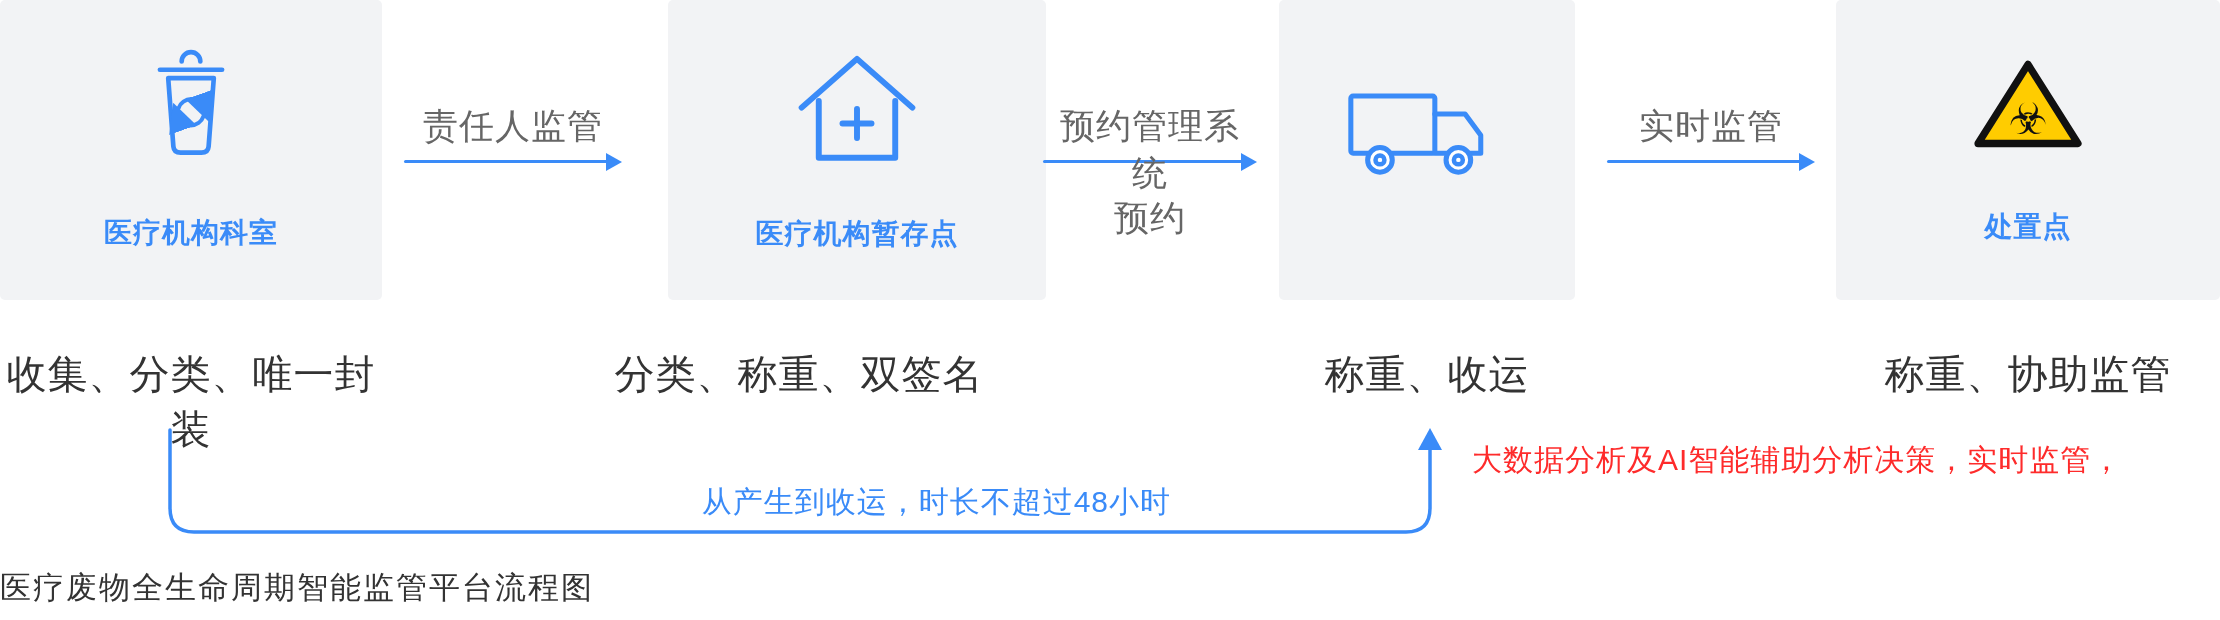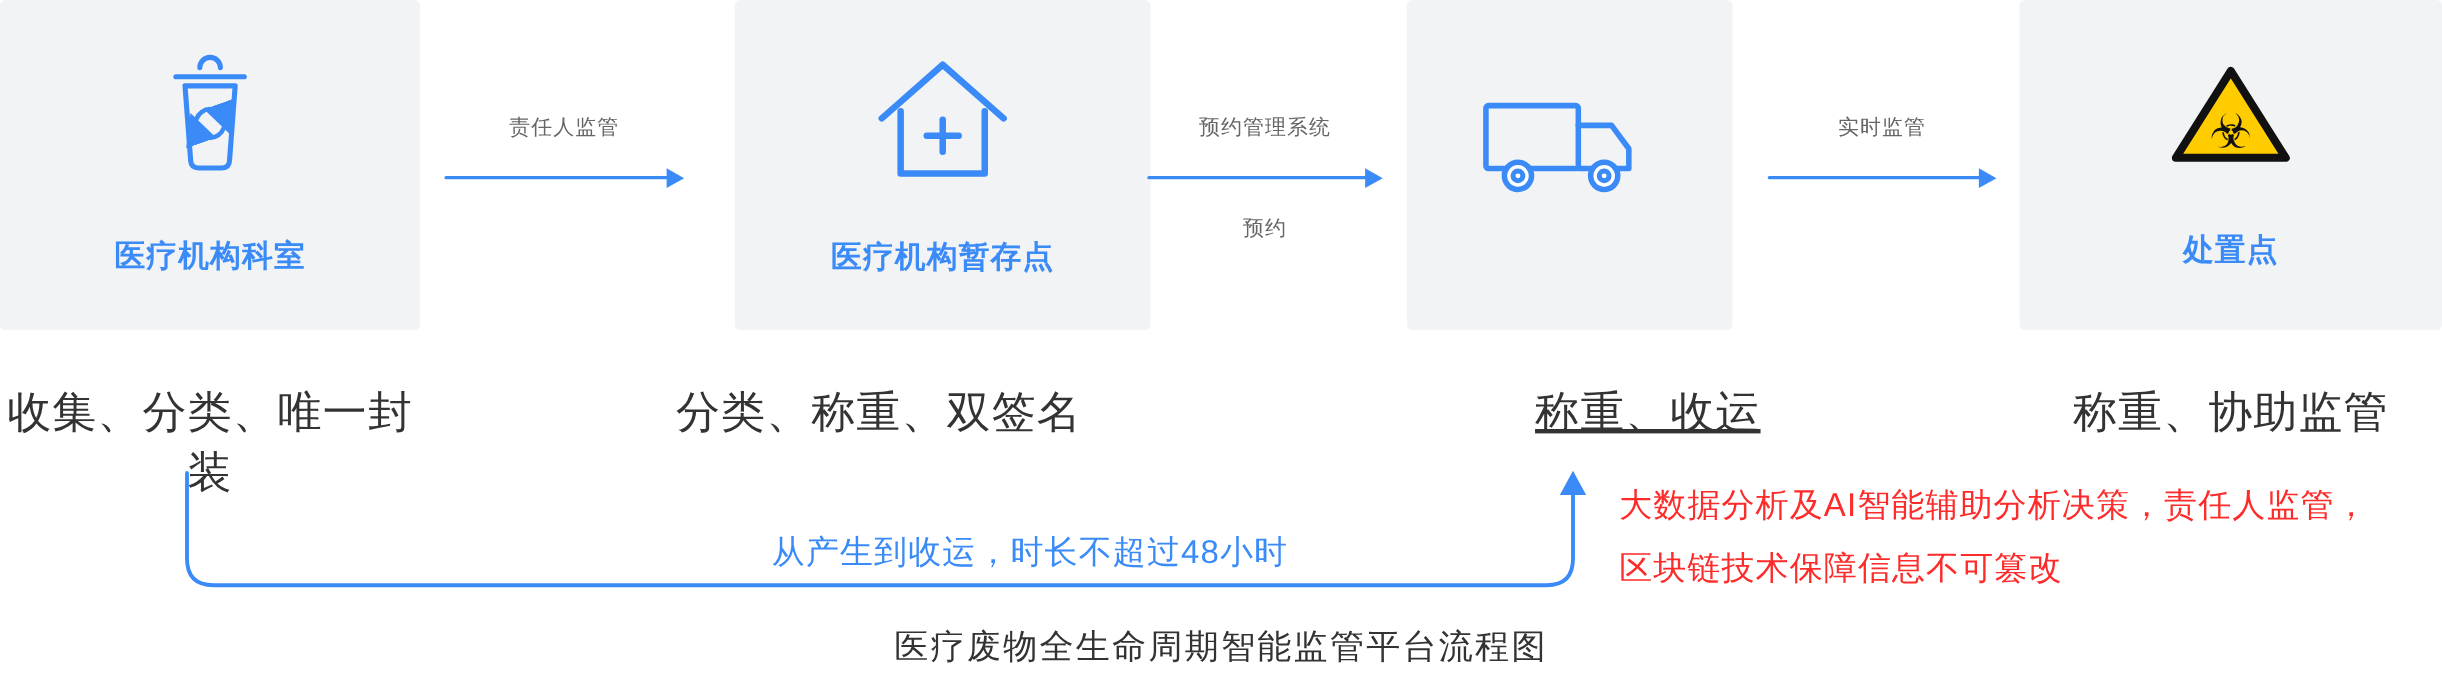--- a/index.html
+++ b/index.html
@@ -22,51 +22,51 @@
   .st { fill:none; stroke:var(--accent,#3a8bf8); stroke-width:4.5; stroke-linecap:round; stroke-linejoin:round; }
   .thin { stroke-width:4; }
   .wheel { fill:#ffffff; }
   .tri { fill:var(--bio-yellow,#ffcc00); stroke:var(--bio-black,#111111); stroke-width:7; stroke-linejoin:round; }
   .bio { fill:var(--bio-black,#111111); font-family:"DejaVu Sans",sans-serif; font-size:42px; }
 
   
   .caption { position:absolute; top:347px; text-align:center; font-size:40px; color:var(--text-dark,#333); letter-spacing:1px; }
   .caption-1 { left:0;      width:382px; }
   .caption-2 { left:610px;  width:378px; }
-  .caption-3 { left:1350px; width:296px;text-decoration:underline; }
+  .caption-3 { left:1279px; width:296px; }
   .caption-4 { left:1836px; width:384px; }
 
   
   .arrow { position:absolute; height:20px; }
   .arrow-1 { left:404px;  top:152px; width:218px; }
   .arrow-2 { left:1043px; top:152px; width:214px; }
   .arrow-3 { left:1607px; top:152px; width:208px; }
   .arrow-line { position:absolute; left:0; right:12px; top:8px; height:3px; background:var(--accent,#3a8bf8); border-radius:2px; }
   .arrow-head { position:absolute; right:0; top:1px; width:0; height:0;
                 border-left:16px solid var(--accent,#3a8bf8); border-top:9px solid transparent; border-bottom:9px solid transparent; }
 
-  .arrow-label { position:absolute; text-align:center; font-size:19px; color:var(--text-gray,#666); letter-spacing:1px; }
+  .arrow-label { position:absolute; text-align:center; font-size:35px; color:var(--text-gray,#666); letter-spacing:1px; }
   .al-1-top    { left:404px;  top:103px; width:218px; }
   .al-1-bottom { left:404px;  top:195px; width:218px; }
   .al-2-top    { left:1043px; top:103px; width:214px; }
   .al-2-bottom { left:1043px; top:195px; width:214px; }
   .al-3-top    { left:1607px; top:103px; width:208px;text-align:center; }
 
   
   .bracket { position:absolute; left:150px; top:420px; }
   .bracket path { fill:none; stroke:var(--accent,#3a8bf8); stroke-width:3.5; stroke-linecap:round; }
   .timeline-note { position:absolute; left:471px; top:482px; width:700px; text-align:right;
                    color:var(--accent,#3a8bf8); font-size:30px; letter-spacing:1px; }
 
   
   .annotation { position:absolute; left:1472px; top:431px; color:var(--red,#fe2b2b);
                 font-size:30px; line-height:57px; letter-spacing:1px; }
 
   
-  .title { position:absolute; left:0; top:567px; width:2220px; text-align:center;
+  .title { position:absolute; left:0; top:567px; width:2220px; text-align:left;
            font-size:31px; color:var(--text-dark,#333); letter-spacing:2px; }
 </style>
 </head>
 <body>
 
 <div class="canvas">
 
   <svg width="0" height="0" style="position:absolute">
     <defs>
       <marker id="ah" markerWidth="7" markerHeight="7" refX="3.5" refY="3.5" orient="auto">
@@ -147,19 +147,18 @@
   </div>
   <div class="arrow-label al-3-top">实时监管</div>
 
   <svg class="bracket" width="1320" height="135" viewBox="0 0 1320 135">
     <path d="M 20 10 L 20 88 Q 20 112 44 112 L 1256 112 Q 1280 112 1280 88 L 1280 26"></path>
     <polygon points="1268,30 1280,8 1292,30" style="fill:var(--accent,#3a8bf8)"></polygon>
   </svg>
   <div class="timeline-note">从产生到收运，时长不超过48小时</div>
 
   <div class="annotation">
-    <div>大数据分析及AI智能辅助分析决策，责任人监管，</div>
-    <div>区块链技术保障信息不可篡改</div>
+    <div>大数据分析及AI智能辅助分析决策，实时监管，</div>
   </div>
 
   <div class="title">医疗废物全生命周期智能监管平台流程图</div>
 
 </div>
 
 </body></html>

